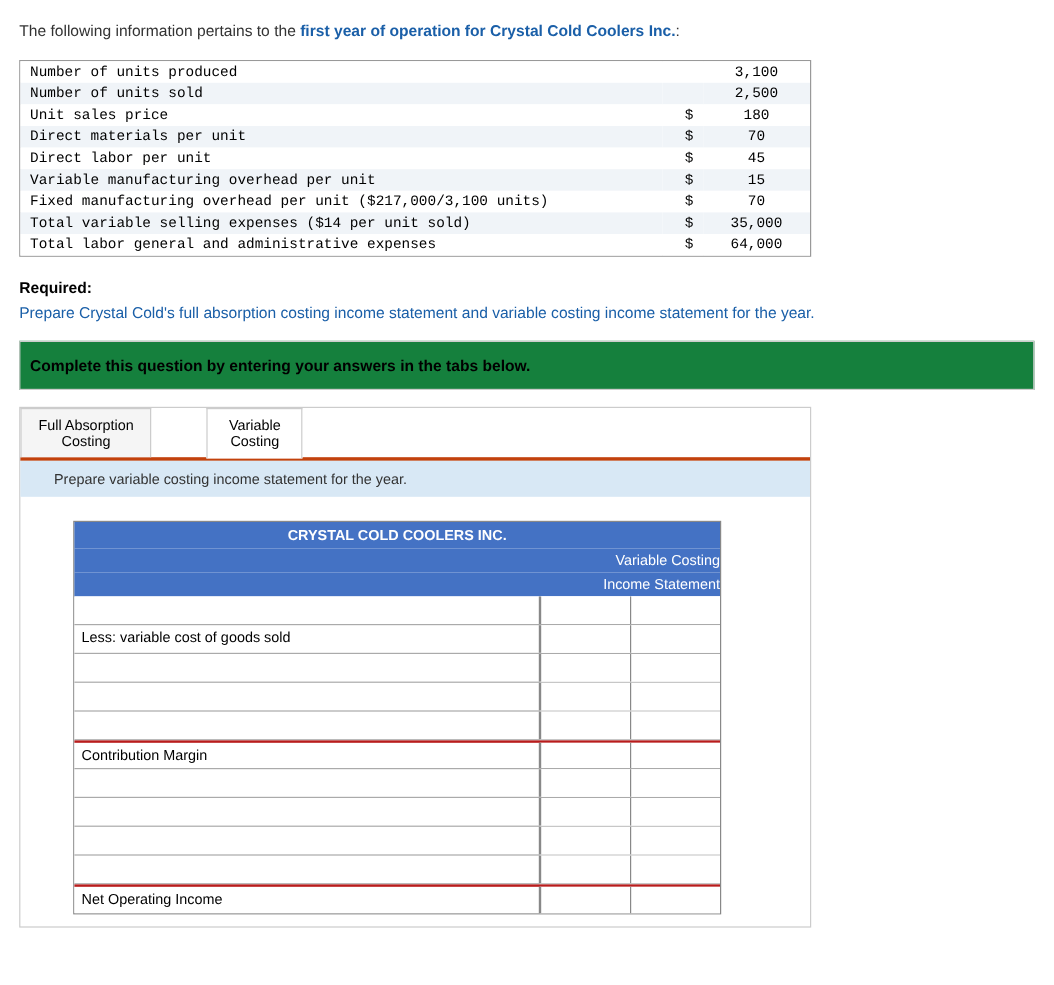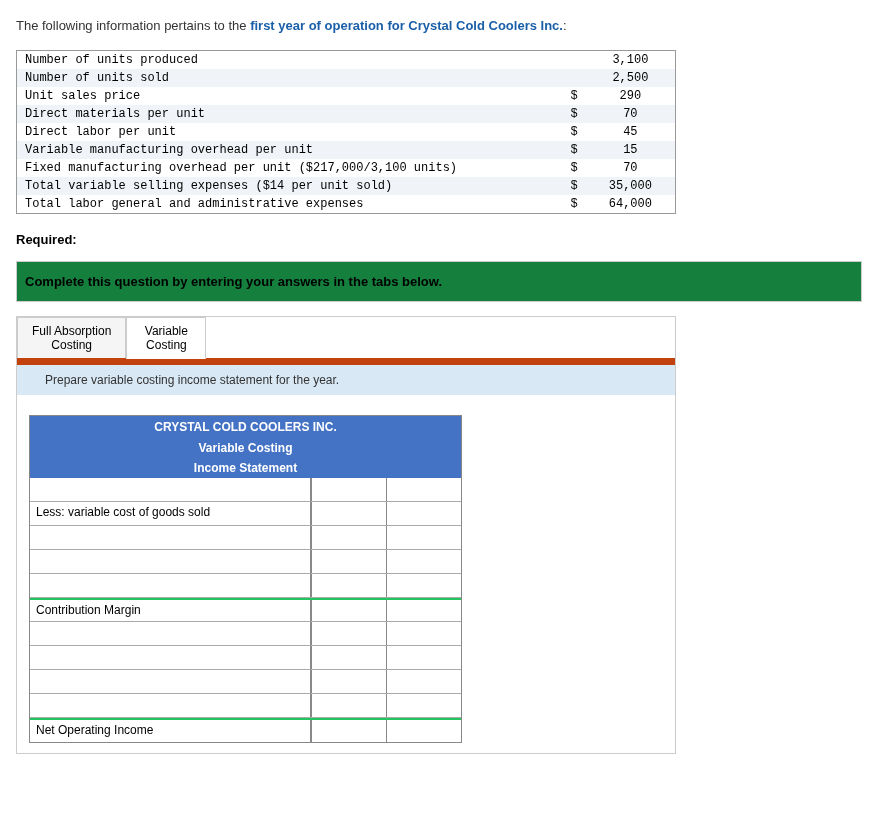--- a/index.html
+++ b/index.html
@@ -70,21 +70,22 @@
       font-size: 13px;
       font-weight: bold;
     }
 
     .tabs-container {
       border: 1px solid #ccc;
       width: 660px;
     }
     .tabs-header {
       display: flex;
-      border-bottom: 7px solid #c2410c;
+      border-bottom: 3px solid #c2410c;
+      gap: 46px;
     }
     .tab {
       padding: 6px 14px;
       border: 1px solid #ccc;
       border-bottom: none;
       background: #f5f5f5;
       cursor: pointer;
       font-size: 12px;
       text-align: center;
       min-width: 80px;
@@ -97,58 +98,58 @@
     }
     .tab-content {
       padding: 8px 28px;
       background: #d8e8f5;
       font-size: 12px;
       color: #333;
     }
 
     .income-statement-container {
       margin-top: 10px;
-      width: 433px;
+      width: 540px;
       border: 1px solid #888;
+      margin-left: 32px;
     }
     .is-header {
       background: #4472c4;
       color: #fff;
       text-align: center;
       padding: 4px 0;
       font-size: 12px;
       font-weight: bold;
     }
     .is-subheader {
       background: #4472c4;
       color: #fff;
-      text-align: center;
+      text-align: right;
       padding: 3px 0;
       font-size: 12px;
-      font-weight: bold;
     }
     .is-body {
       background: #fff;
     }
     .is-row {
       display: flex;
       border-bottom: 1px solid #aaa;
       min-height: 24px;
     }
     .is-row:last-child {
       border-bottom: none;
     }
     .is-label {
       flex: 1;
       padding: 3px 6px;
       font-size: 12px;
       border-right: 1px solid #888;
     }
     .is-section-divider {
-      border-top: 2px solid #22c55e;
+      border-top: 2px solid #b91c1c;
     }
 
     
     .is-input-pair {
       display: flex;
       width: 150px;
     }
     .is-input-half {
       width: 75px;
       border: none;
@@ -175,21 +176,21 @@
       <td class="value">3,100</td>
     </tr>
         <tr>
       <td class="label">Number of units sold</td>
       <td class="dollar"></td>
       <td class="value">2,500</td>
     </tr>
         <tr>
       <td class="label">Unit sales price</td>
       <td class="dollar">$</td>
-      <td class="value">290</td>
+      <td class="value">180</td>
     </tr>
         <tr>
       <td class="label">Direct materials per unit</td>
       <td class="dollar">$</td>
       <td class="value">70</td>
     </tr>
         <tr>
       <td class="label">Direct labor per unit</td>
       <td class="dollar">$</td>
       <td class="value">45</td>
@@ -213,20 +214,21 @@
       <td class="label">Total labor general and administrative expenses</td>
       <td class="dollar">$</td>
       <td class="value">64,000</td>
     </tr>
       </tbody>
   </table>
 </div>
 
 <div class="required-section">
   <div class="required-title">Required:</div>
+  <div class="required-desc">Prepare Crystal Cold's full absorption costing income statement and variable costing income statement for the year.</div>
 </div>
 
 <div class="instruction-box">
   <span>Complete this question by entering your answers in the tabs below.</span>
 </div>
 
 <div class="tabs-container">
   <div class="tabs-header">
     <div class="tab">
       Full Absorption<br>Costing

